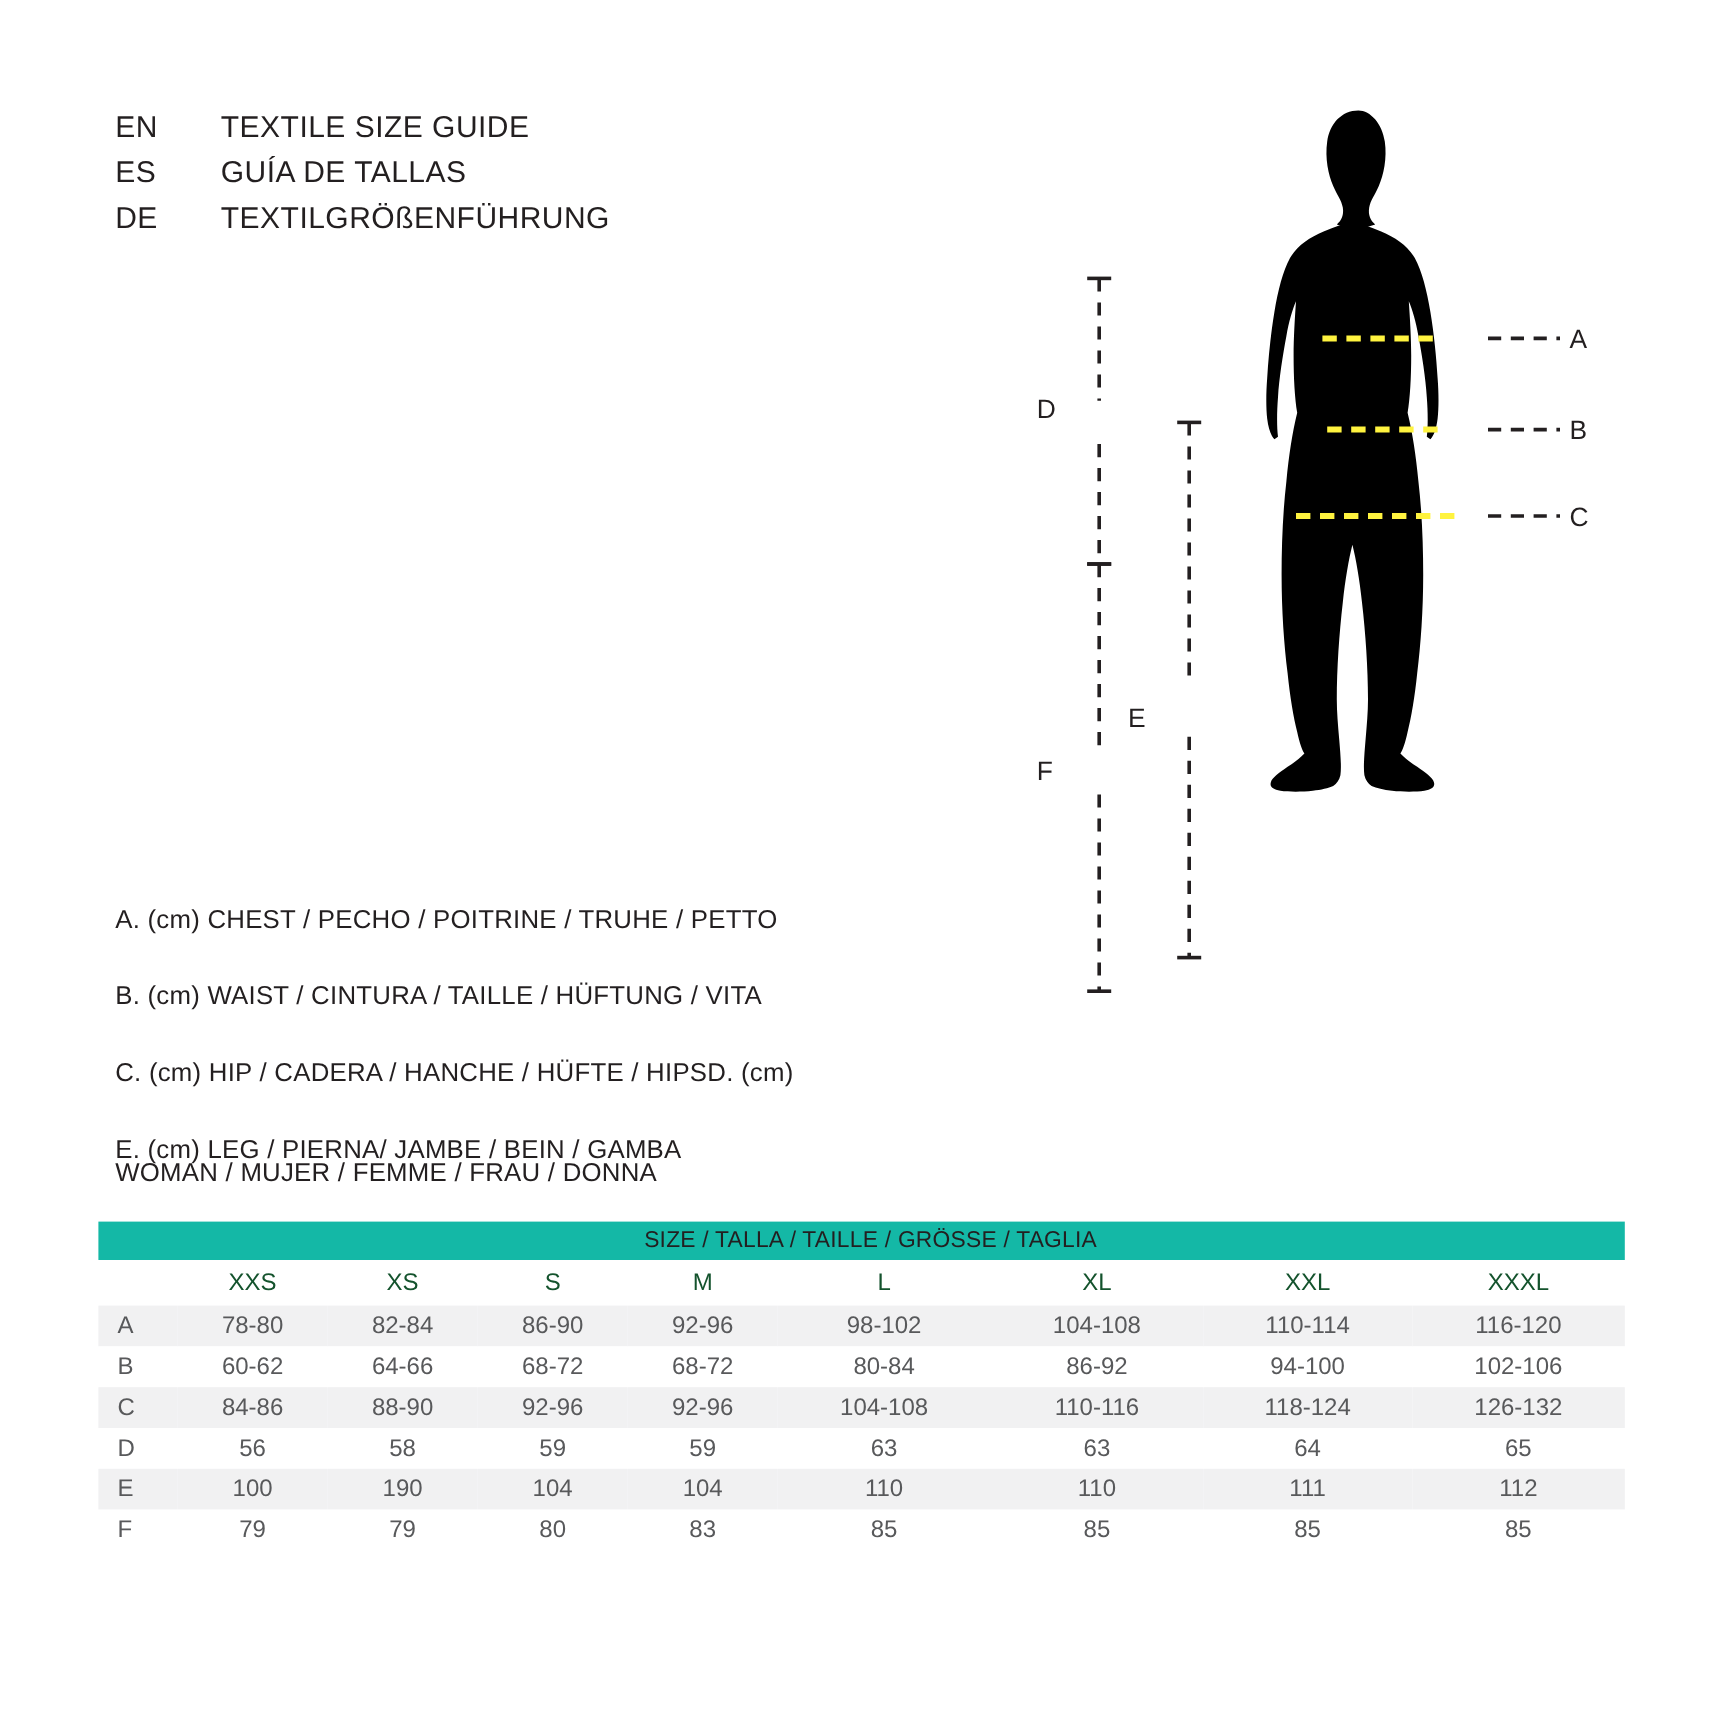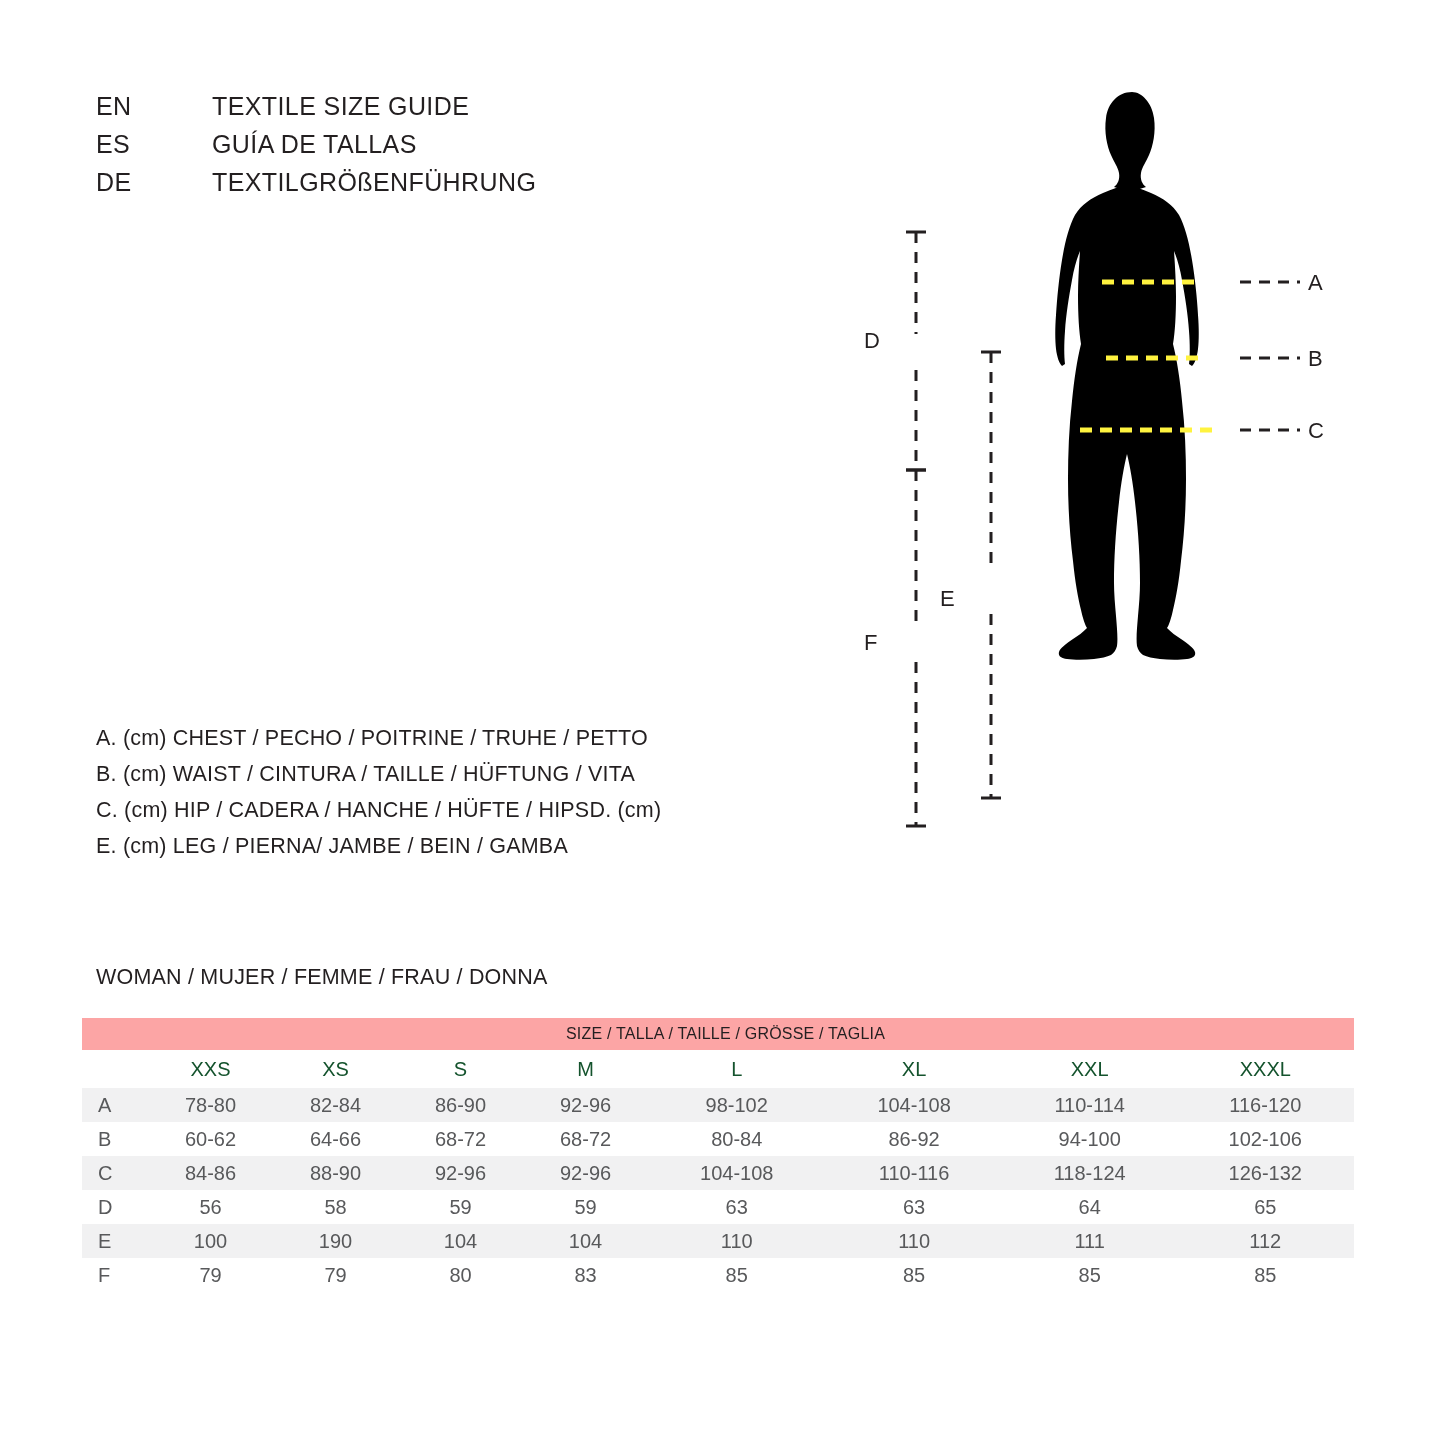--- a/index.html
+++ b/index.html
@@ -20,65 +20,65 @@
     position: absolute;
     left: 96px; top: 92px;
     width: 640px;
   }
   .title-row {
     display: flex;
     align-items: baseline;
     height: 38px;
     font-size: 25px;
     letter-spacing: 0.4px;
-    gap: 28px;
   }
   .title-row .lang {
     width: 88px;
     flex: 0 0 88px;
   }
   .title-row .txt {
     white-space: nowrap;
   }
 
   
   #legend-block {
     position: absolute;
     left: 96px; top: 726px;
     width: 790px;
   }
   .legend-row {
     font-size: 21.5px;
     height: 36px;
     white-space: nowrap;
     letter-spacing: 0.2px;
+    margin-top: 28px;
   }
 
   
   #gender-label {
     position: absolute;
     left: 96px; top: 965px;
     font-size: 21.5px;
     letter-spacing: 0.2px;
     white-space: nowrap;
   }
 
   
   #size-table {
     position: absolute;
     left: 82px; top: 1018px;
     width: 1272px;
     border-collapse: collapse;
     font-size: 20px;
   }
   #size-table tr.header-bar td {
-    background: #fca5a5;
+    background: #14b8a6;
     height: 32px;
     padding-left: 16px;
-    font-size: 16px;
+    font-size: 19px;
     color: #231f20;
     letter-spacing: 0.2px;
   }
   #size-table td {
     height: 34px;
     text-align: center;
     color: #58595b;
     border: none;
   }
   #size-table td.rowlabel {

